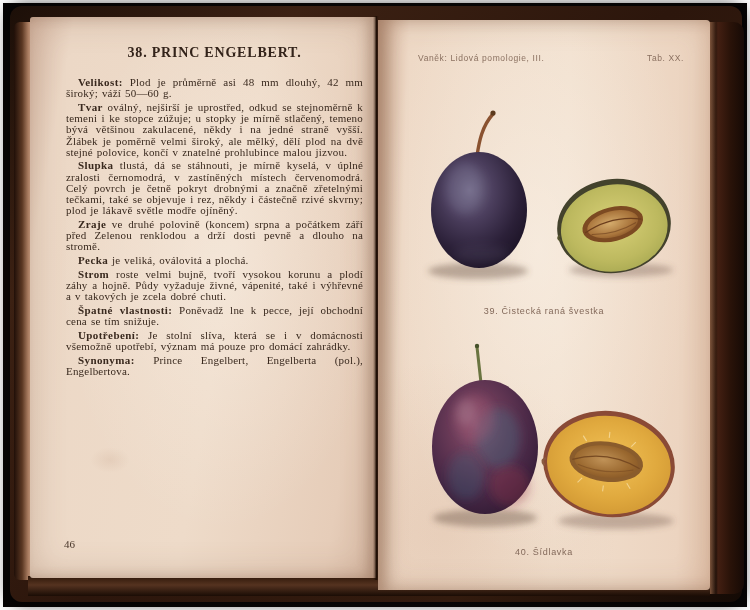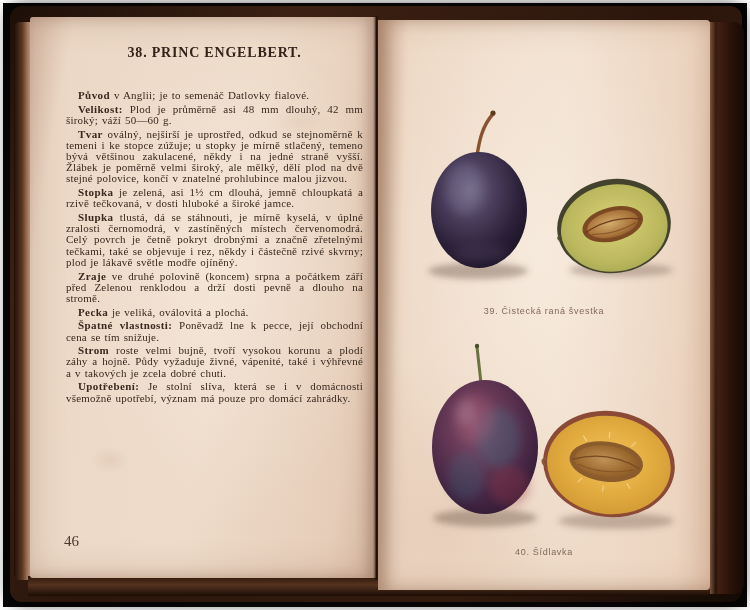--- a/index.html
+++ b/index.html
@@ -31,25 +31,25 @@
     background:
       radial-gradient(ellipse at 48% 40%, rgba(255,252,246,.4) 0%, rgba(0,0,0,0) 65%),
       radial-gradient(circle at 20% 90%, rgba(180,120,90,.12) 0%, rgba(0,0,0,0) 30%),
       linear-gradient(92deg,#d3b19a 0%,#eed9c6 9%,#f1dfcd 55%,#ecd4c0 90%,#e3c4ad 100%);
     border-radius:0 4px 4px 0;
     box-shadow:inset 0 0 30px rgba(140,90,60,.25), inset 10px 0 14px rgba(90,50,30,.28);}
   .gutter{position:absolute;left:373px;top:16px;width:6px;height:564px;
     background:linear-gradient(90deg,rgba(40,18,8,0) 0%,#24120761 30%,#1d0d04 55%,rgba(40,18,8,.25) 80%,rgba(40,18,8,0) 100%);}
   
   .text-col{position:absolute;left:36px;right:13px;top:28px;color:#39291e;}
-  .title{text-align:center;font-weight:bold;font-size:14px;letter-spacing:.8px;margin:0 0 29px 0;color:#33231a;}
+  .title{text-align:center;font-weight:bold;font-size:14px;letter-spacing:.8px;margin:0 0 16px 0;color:#33231a;}
   .para{margin:0 0 2.5px 0;font-size:11px;line-height:11.2px;letter-spacing:.2px;
     text-align:justify;text-indent:12px;word-spacing:1px;}
   .para b{letter-spacing:.4px;}
-  .page-number{position:absolute;left:34px;bottom:28px;font-size:15px;color:#4a382b;}
+  .page-number{position:absolute;left:34px;bottom:28px;font-size:11px;color:#4a382b;}
   
   .plate-header{position:absolute;left:40px;right:26px;top:33px;display:flex;justify-content:space-between;
     font-family:"Liberation Sans","DejaVu Sans",sans-serif;font-size:8.5px;letter-spacing:.6px;color:#8a7060;}
   .caption{position:absolute;left:0;width:100%;text-align:center;
     font-family:"Liberation Sans","DejaVu Sans",sans-serif;font-size:9px;letter-spacing:.7px;color:#83695a;}
   .caption-top{top:286px;}
   .caption-bottom{top:527px;}
   .plate-svg{position:absolute;left:0;top:0;width:332px;height:570px;}
   
   .stain{position:absolute;border-radius:50%;pointer-events:none;}
@@ -66,49 +66,52 @@
   <div class="fore-edge-right"></div>
   <div class="bottom-edge"></div>
 
   <div class="page left-page">
     <div class="stain s1"></div>
     <div class="stain s2"></div>
     <div class="text-col">
       <h1 class="title">38. PRINC ENGELBERT.</h1>
       <div>
 
-          <p class="para"><b>Původ</b><span> v Anglii; je to semenáč Datlovky fialové.</span></p>
 
           <p class="para"><b>Velikost:</b><span> Plod je průměrně asi 48 mm dlouhý, 42 mm široký; váží 50—60 g.</span></p>
 
           <p class="para"><b>Tvar</b><span> oválný, nejširší je uprostřed, odkud se stejnoměrně k temeni i ke stopce zúžuje; u stopky je mírně stlačený, temeno bývá většinou zakulacené, někdy i na jedné straně vyšší. Žlábek je poměrně velmi široký, ale mělký, dělí plod na dvě stejné polovice, končí v znatelné prohlubince malou jizvou.</span></p>
 
-          <p class="para"><b>Stopka</b><span> je zelená, asi 1½ cm dlouhá, jemně chloupkatá a rzivě tečkovaná, v dosti hluboké a široké jamce.</span></p>
 
           <p class="para"><b>Slupka</b><span> tlustá, dá se stáhnouti, je mírně kyselá, v úplné zralosti černomodrá, v zastíněných místech červenomodrá. Celý povrch je četně pokryt drobnými a značně zřetelnými tečkami, také se objevuje i rez, někdy i částečně rzivé skvrny; plod je lákavě světle modře ojíněný.</span></p>
 
 
           <p class="para"><b>Zraje</b><span> ve druhé polovině (koncem) srpna a počátkem září před Zelenou renklodou a drží dosti pevně a dlouho na stromě.</span></p>
 
           <p class="para"><b>Pecka</b><span> je veliká, oválovitá a plochá.</span></p>
 
+          <p class="para"><b>Strom</b><span> roste velmi bujně, tvoří vysokou korunu a plodí záhy a hojně. Půdy vyžaduje živné, vápenité, také i výhřevné a v takových je zcela dobré chuti.</span></p>
+
           <p class="para"><b>Špatné vlastnosti:</b><span> Poněvadž lne k pecce, její obchodní cena se tím snižuje.</span></p>
 
-          <p class="para"><b>Strom</b><span> roste velmi bujně, tvoří vysokou korunu a plodí záhy a hojně. Půdy vyžaduje živné, vápenité, také i výhřevné a v takových je zcela dobré chuti.</span></p>
-
           <p class="para"><b>Upotřebení:</b><span> Je stolní slíva, která se i v domácnosti všemožně upotřebí, význam má pouze pro domácí zahrádky.</span></p>
 
+          <p class="para"><b>Synonyma:</b><span> Prince Engelbert, Engelberta (pol.), Engelbertova.</span></p>
         </div>
     </div>
     <div class="page-number">46</div>
   </div>
 
   <div class="gutter"></div>
 
   <div class="page right-page">
+    <div class="plate-header">
+      <span>Vaněk: Lidová pomologie, III.</span>
+      <span>Tab. XX.</span>
+    </div>
 
     <svg class="plate-svg" viewBox="0 0 332 570">
       <defs>
         <filter id="b3" x="-60%" y="-60%" width="220%" height="220%">
             <feGaussianBlur stdDeviation="3"></feGaussianBlur>
           </filter>
         <filter id="b5" x="-60%" y="-60%" width="220%" height="220%">
             <feGaussianBlur stdDeviation="5"></feGaussianBlur>
           </filter>
         <radialGradient id="gPlum1" cx="40%" cy="33%" r="78%">

